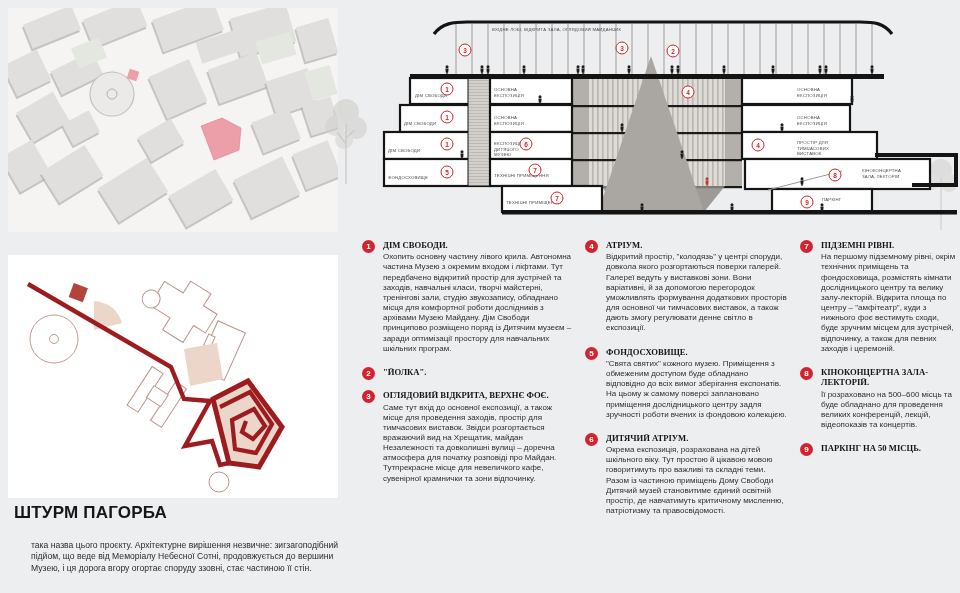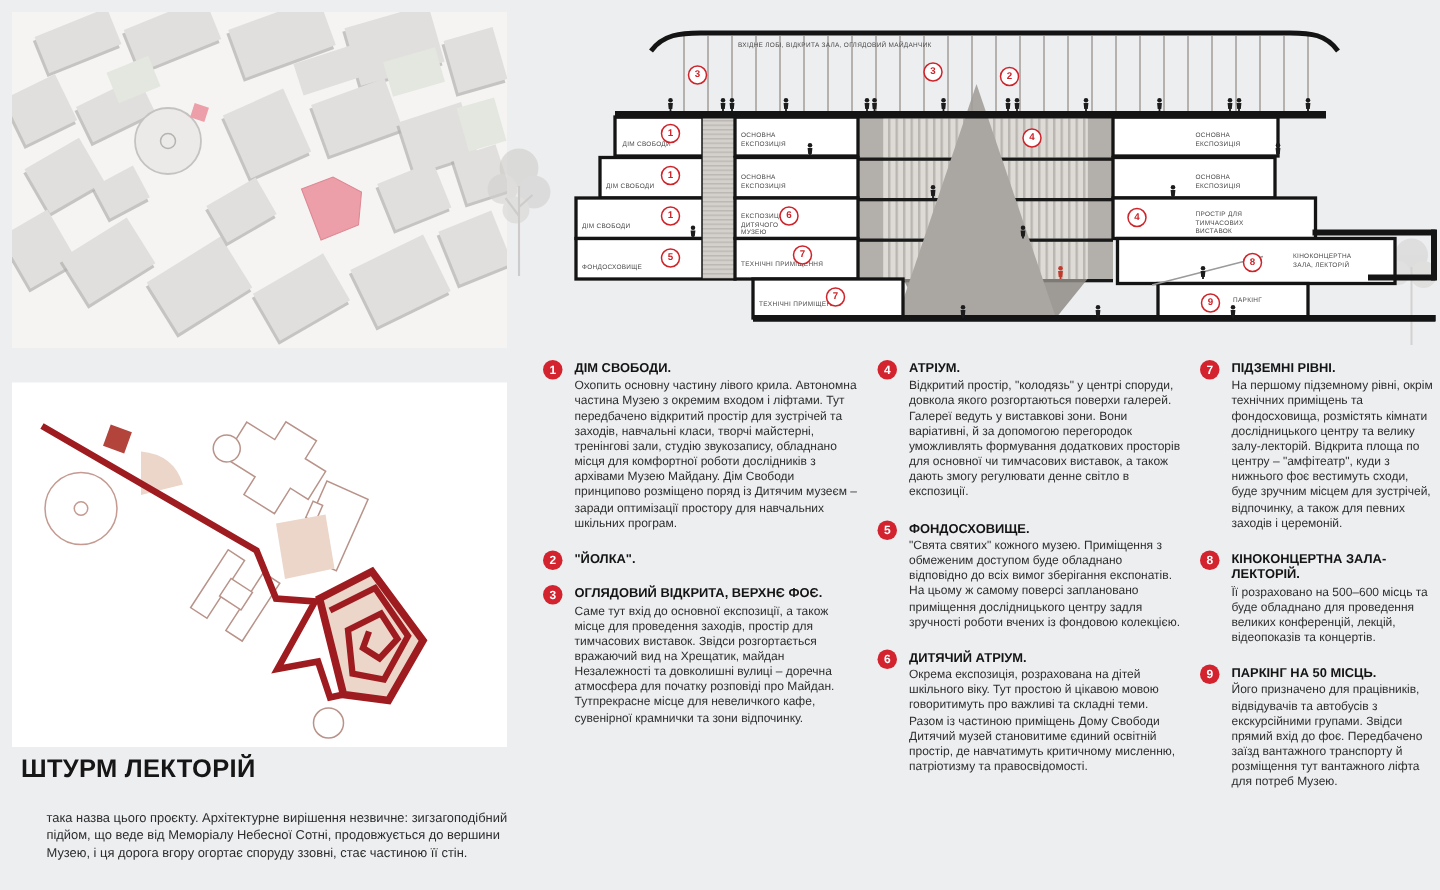--- a/index.html
+++ b/index.html
@@ -23,21 +23,21 @@
   #hill-title p{margin:17px;width:324px;font-size:8.6px;line-height:1.32;color:#2c2c2c;}
   
   .legend-col{position:absolute;top:240px;}
   #legend-col-1{left:362px;width:210px;}
   #legend-col-2{left:585px;width:203px;}
   #legend-col-3{left:800px;width:156px;}
   .legend-item{position:relative;padding-left:21px;margin-bottom:13px;}
   .lnum{position:absolute;left:0;top:0;width:13px;height:13px;border-radius:50%;
     background:#d2232e;color:#fff;font-size:8px;font-weight:bold;
     display:flex;align-items:center;justify-content:center;}
-  .legend-item h4{margin:0 0 2px 0;font-size:8.6px;font-weight:bold;color:#141414;line-height:1.2;}
+  .legend-item h4{margin:0 0 2px 0;font-size:8.6px;font-weight:bold;color:#141414;line-height:1.2;font-family:Liberation Serif, serif;}
   .legend-item p{margin:0;font-size:8px;line-height:1.27;color:#2e2e2e;}
 </style>
 </head>
 <body>
 
 <div class="canvas">
 
   <div class="panel" id="map-panel">
     <svg width="330" height="224" viewBox="0 0 330 224">
       <rect width="330" height="224" fill="#f5f4f3"></rect>
@@ -366,21 +366,21 @@
       <g>
         <polygon points="205,144 240,126 274,172 251,212 221,208" fill="#ecd6c9" stroke="#9e1b20" stroke-width="5"></polygon>
         <path d="M212,152 L242,137 L264,169 L248,198 L227,194 L224,165 L246,154 L257,171 L245,184 L234,177 L238,166" fill="none" stroke="#9e1b20" stroke-width="4.2"></path>
       </g>
 
       <path d="M20,29 L163,112 L176,144 L202,146 L177,191 L204,186 L212,210 L221,208" fill="none" stroke="#9e1b20" stroke-width="4.4" stroke-linejoin="miter"></path>
     </svg>
   </div>
 
   <div id="hill-title">
-    <h1>ШТУРМ ЛЕКТОРІЙ</h1>
+    <h1>ШТУРМ ПАГОРБА</h1>
     <p>така назва цього проєкту. Архітектурне вирішення незвичне: зигзагоподібний підйом, що веде від Меморіалу Небесної Сотні, продовжується до вершини Музею, і ця дорога вгору огортає споруду ззовні, стає частиною її стін.</p>
   </div>
 
   <div class="legend-col" id="legend-col-1">
     <div class="legend-item">
       <span class="lnum">1</span>
       <h4>ДІМ СВОБОДИ.</h4>
       <p>Охопить основну частину лівого крила. Автономна частина Музею з окремим входом і ліфтами. Тут передбачено відкритий простір для зустрічей та заходів, навчальні класи, творчі майстерні, тренінгові зали, студію звукозапису, обладнано місця для комфортної роботи дослідників з архівами Музею Майдану. Дім Свободи принципово розміщено поряд із Дитячим музеєм – заради оптимізації простору для навчальних шкільних програм.</p>
     </div>
     <div class="legend-item">
@@ -419,17 +419,16 @@
       <p>На першому підземному рівні, окрім технічних приміщень та фондосховища, розмістять кімнати дослідницького центру та велику залу-лекторій. Відкрита площа по центру – "амфітеатр", куди з нижнього фоє вестимуть сходи, буде зручним місцем для зустрічей, відпочинку, а також для певних заходів і церемоній.</p>
     </div>
     <div class="legend-item">
       <span class="lnum">8</span>
       <h4>КІНОКОНЦЕРТНА ЗАЛА-ЛЕКТОРІЙ.</h4>
       <p>Її розраховано на 500–600 місць та буде обладнано для проведення великих конференцій, лекцій, відеопоказів та концертів.</p>
     </div>
     <div class="legend-item">
       <span class="lnum">9</span>
       <h4>ПАРКІНГ НА 50 МІСЦЬ.</h4>
-      <p>Його призначено для працівників, відвідувачів та автобусів з екскурсійними групами. Звідси прямий вхід до фоє. Передбачено заїзд вантажного транспорту й розміщення тут вантажного ліфта для потреб Музею.</p>
     </div>
   </div>
 
 </div>
 
 </body></html>

